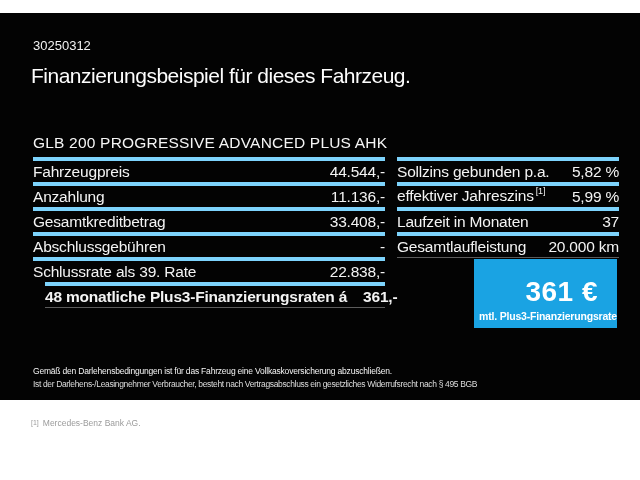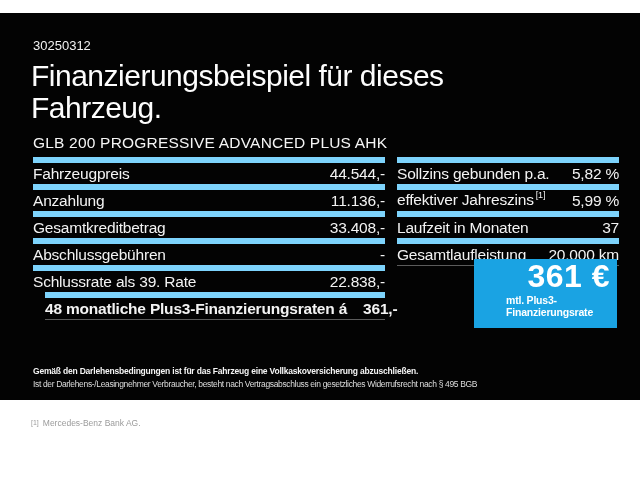--- a/index.html
+++ b/index.html
@@ -9,54 +9,54 @@
   }
   .slide{
     position:absolute;left:0;top:13px;width:640px;height:387px;
     background:#030303;color:#ffffff;
   }
   .offer-id{
     position:absolute;left:33px;top:25px;font-size:13px;color:#f2f2f2;letter-spacing:0;
   }
   .title{
     position:absolute;left:31px;top:47px;width:450px;
-    font-size:30px;line-height:32px;font-weight:400;letter-spacing:-0.5px;color:#fdfdfd;
+    font-size:21px;line-height:32px;font-weight:400;letter-spacing:-0.5px;color:#fdfdfd;
   }
   .model{
     position:absolute;left:33px;top:121px;font-size:15.5px;color:#f5f5f5;letter-spacing:0.2px;
   }
   .ftable{position:absolute;top:144px;}
   .ftable.left{left:33px;width:352px;}
   .ftable.right{left:397px;width:222px;}
   .trow{
     display:flex;align-items:center;justify-content:space-between;
-    height:21px;border-top:6px solid #7dd3fc;
+    height:21px;border-top:4px solid #7dd3fc;
     font-size:15.5px;letter-spacing:-0.2px;color:#f3f3f3;gap:16px;
   }
   .ftable .trow:last-child{border-bottom:1px solid #5c5c5c;}
   .trow .tlabel{white-space:nowrap;}
   .trow .tvalue{white-space:nowrap;text-align:center;}
   .trow.bold{font-weight:700;margin-left:12px;}
   .trow sup{font-size:9px;position:relative;top:-1px;margin-left:2px;}
   .rate-box{
     position:absolute;left:474px;top:246px;width:143px;height:69px;
     background:#1aa3e3;color:#ffffff;box-sizing:border-box;
   }
   .rate-amount{
-    margin-top:0;padding-right:7px;text-align:right;
-    font-size:32px;font-weight:700;letter-spacing:0.5px;line-height:34px;
+    margin-top:16px;padding-right:19px;text-align:right;
+    font-size:28px;font-weight:700;letter-spacing:0.5px;line-height:34px;
   }
   .rate-caption{
-    text-align:left;font-size:10.5px;font-weight:700;letter-spacing:-0.2px;margin-top:1px;padding-left:32px;
+    text-align:right;font-size:10.5px;font-weight:700;letter-spacing:-0.2px;margin-top:1px;
   }
   .disclaimer{
     position:absolute;left:33px;top:353px;width:600px;color:#e9e9e9;
   }
   .disc-bold{
-    font-size:8.5px;font-weight:700;letter-spacing:-0.2px;white-space:nowrap;margin-bottom:3px;color:#f5f5f5;
+    font-size:8.5px;font-weight:400;letter-spacing:-0.2px;white-space:nowrap;margin-bottom:3px;color:#f5f5f5;
   }
   .disc-line{
     font-size:8.5px;letter-spacing:-0.35px;line-height:11.5px;white-space:nowrap;color:#dedede;
   }
   .footnote{
     position:absolute;left:31px;top:405px;font-size:8.5px;color:#9b9b9b;white-space:nowrap;
   }
   .footnote .fn-marker{font-size:7px;position:relative;top:-1px;margin-right:4px;}
 </style>
 </head>

